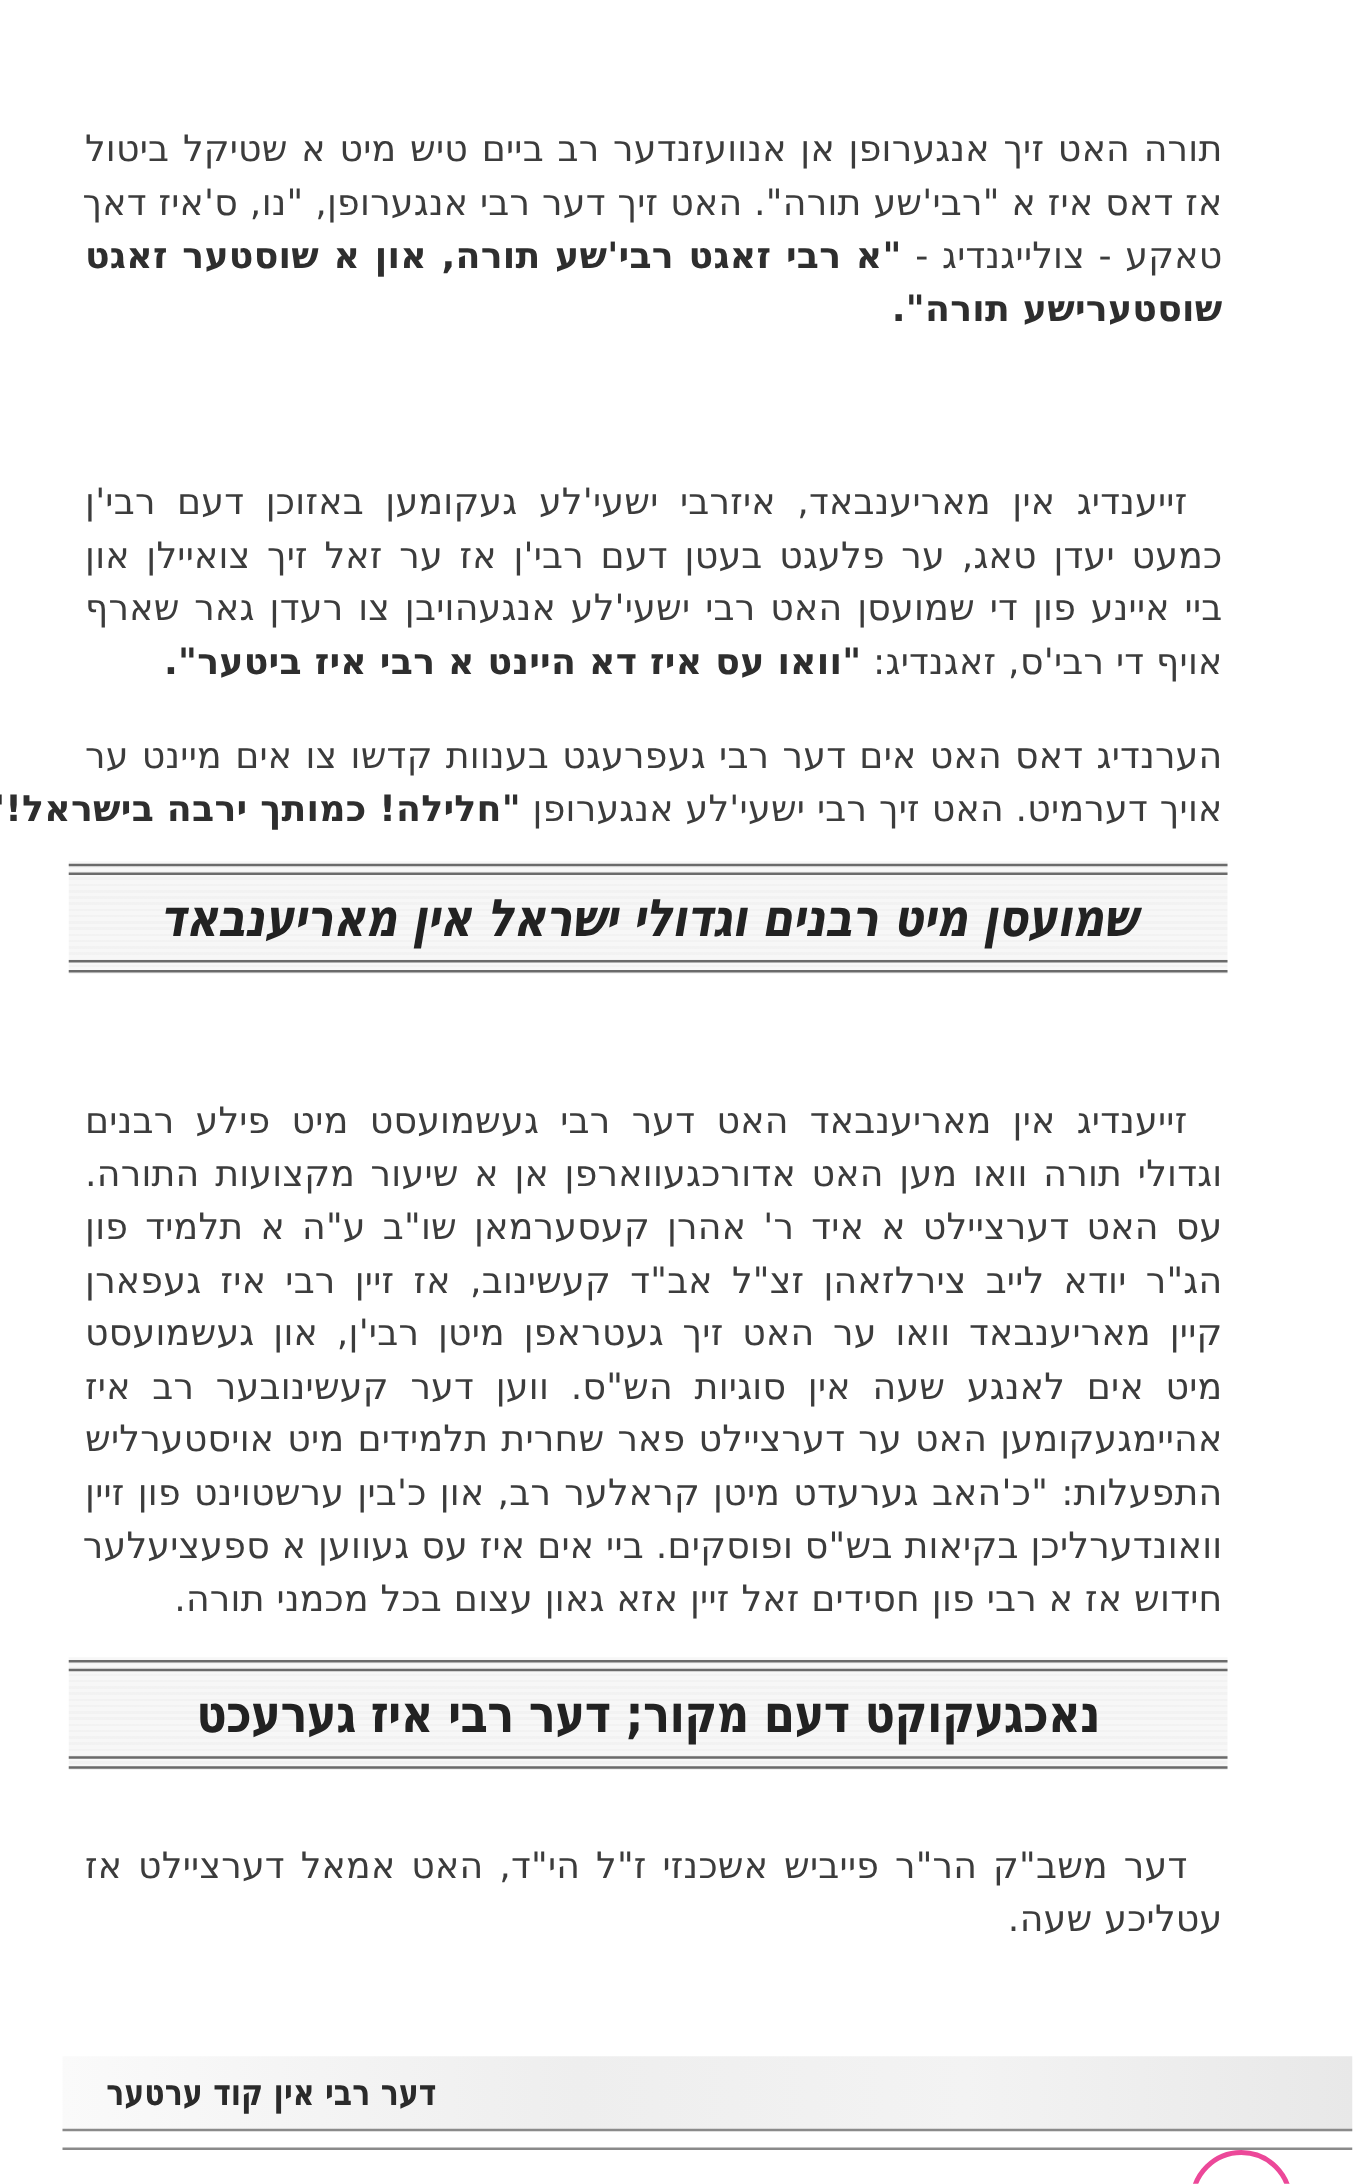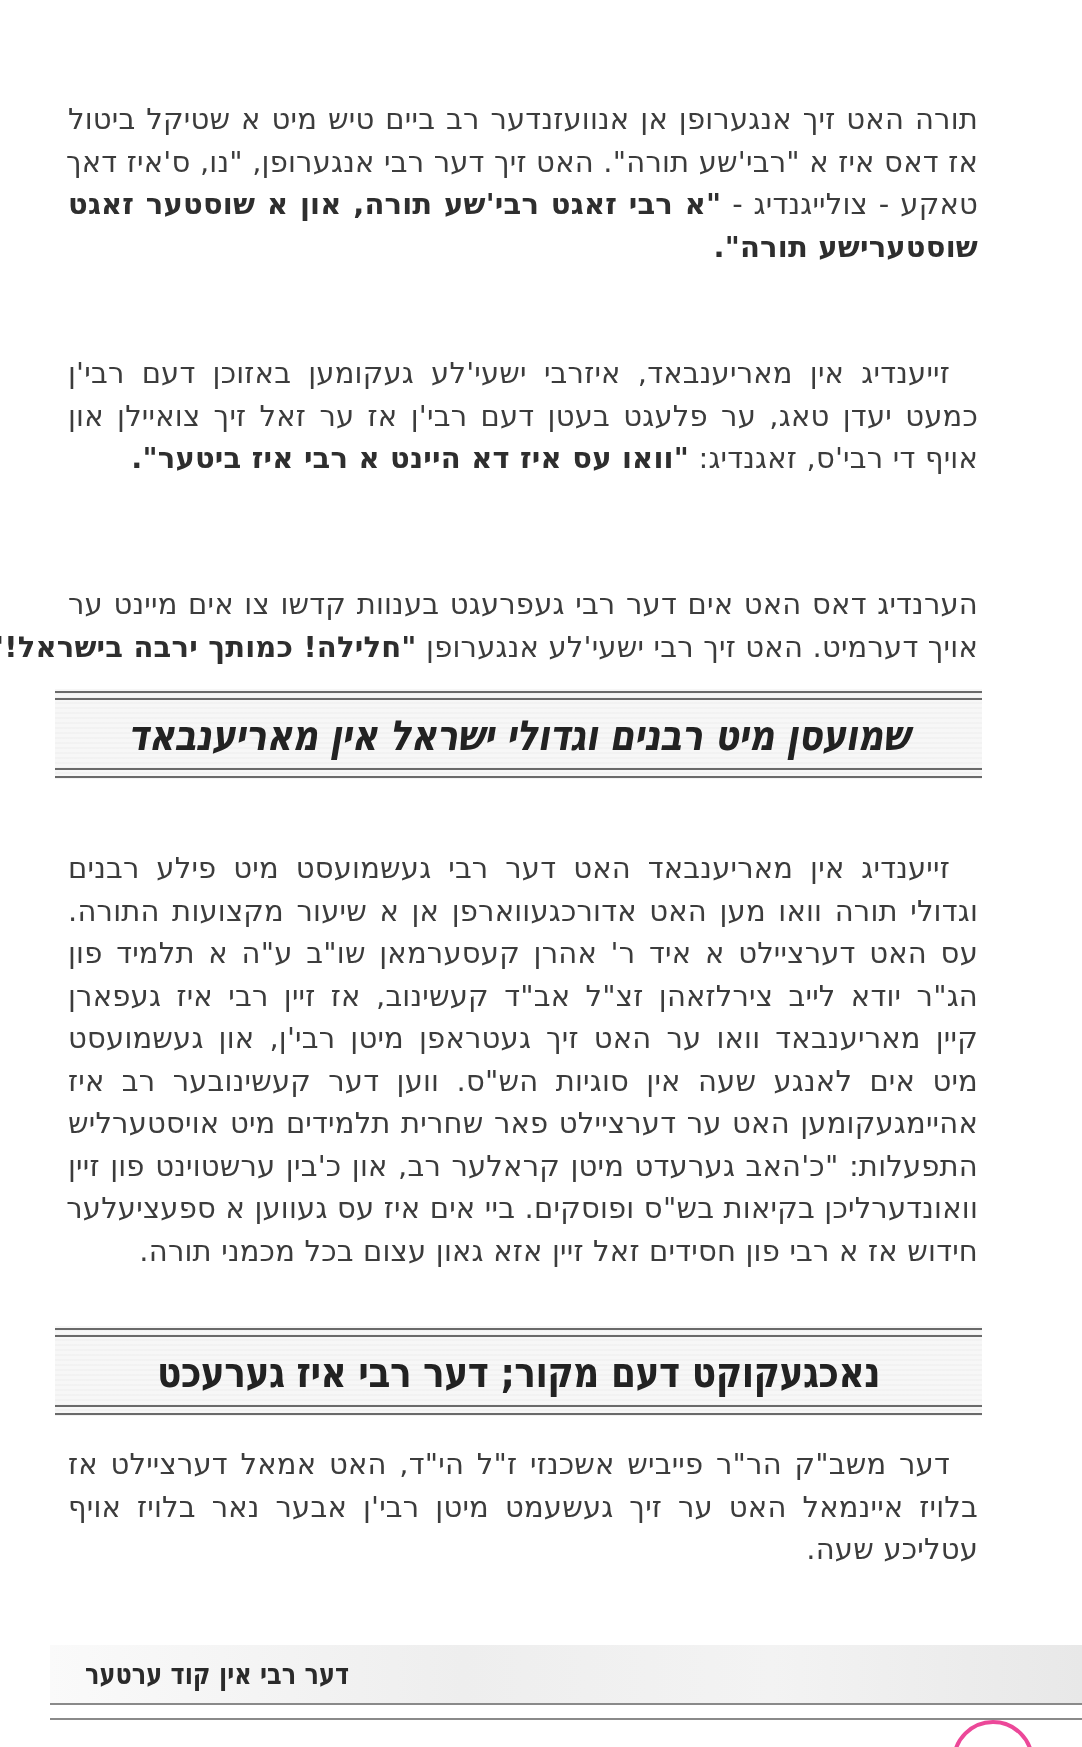--- a/index.html
+++ b/index.html
@@ -8,21 +8,21 @@
       font-family: "Liberation Serif", "DejaVu Serif", serif; color: #3a3a3a;
     }
     .page { position: absolute; left: 0; top: 0; width: 1082px; height: 1747px; }
     .para {
       position: absolute; left: 68px; width: 910px; direction: rtl; text-align: justify;
       text-align-last: right; font-size: 29px; line-height: 42.5px; margin: 0;
       font-family: "DejaVu Sans", "Liberation Sans", sans-serif; letter-spacing: 0.2px; color: #3c3c3c;
     }
     .para .ln { display: block; white-space: nowrap; text-align: justify; text-align-last: justify; }
     .para .ln.last { text-align-last: right; }
-    .para .ln.indent { padding-right: 28px; }
+    .para .ln.indent { padding-right: 28px; margin-top: 28px; }
     .bold { font-weight: bold; color: #2e2e2e; }
     .heading-box {
       position: absolute; left: 55px; width: 927px; background: #f7f7f7;
       background-image: repeating-linear-gradient(0deg, rgba(0,0,0,0.018) 0 2px, transparent 2px 5px);
     }
     .heading-box .rule { position: absolute; left: 0; right: 0; height: 1.5px; background: #6a6a6a; }
     .heading-text {
       position: absolute; left: 0; right: 0; text-align: center; direction: rtl;
       font-family: "DejaVu Sans", "Liberation Sans", sans-serif; font-weight: bold;
       font-size: 36px; color: #222; letter-spacing: -0.5px; transform: scaleY(1.15);
@@ -51,20 +51,21 @@
   <p class="para" style="top:98px;">
     <span class="ln">תורה האט זיך אנגערופן אן אנוועזנדער רב ביים טיש מיט א שטיקל ביטול</span>
     <span class="ln">אז דאס איז א "רבי'שע תורה". האט זיך דער רבי אנגערופן, "נו, ס'איז דאך</span>
     <span class="ln"><span>טאקע - צולייגנדיג - </span><span class="bold">"א רבי זאגט רבי'שע תורה, און א שוסטער זאגט</span></span>
     <span class="ln last"><span class="bold">שוסטערישע תורה".</span></span>
   </p>
 
   <p class="para" style="top:352px;">
     <span class="ln indent">זייענדיג אין מאריענבאד, איזרבי ישעי'לע געקומען באזוכן דעם רבי'ן</span>
     <span class="ln">כמעט יעדן טאג, ער פלעגט בעטן דעם רבי'ן אז ער זאל זיך צואיילן און</span>
+    <span class="ln">ביי איינע פון די שמועסן האט רבי ישעי'לע אנגעהויבן צו רעדן גאר שארף</span>
     <span class="ln last"><span>אויף די רבי'ס, זאגנדיג: </span><span class="bold">"וואו עס איז דא היינט א רבי איז ביטער".</span></span>
   </p>
 
   <p class="para" style="top:583px;">
     <span class="ln">הערנדיג דאס האט אים דער רבי געפרעגט בענוות קדשו צו אים מיינט ער</span>
     <span class="ln last"><span>אויך דערמיט. האט זיך רבי ישעי'לע אנגערופן </span><span class="bold">"חלילה! כמותך ירבה בישראל!".</span></span>
   </p>
 
   <div class="heading-box" style="top:689px; height:90px;font-style:italic;">
     <div class="rule" style="top:2px;"></div>
@@ -90,21 +91,20 @@
   <div class="heading-box" style="top:1326px; height:90px;">
     <div class="rule" style="top:2px;"></div>
     <div class="rule" style="top:9px;"></div>
     <div class="heading-text" style="top:26px;">נאכגעקוקט דעם מקור; דער רבי איז גערעכט</div>
     <div class="rule" style="top:79px;"></div>
     <div class="rule" style="top:87px;"></div>
   </div>
 
   <p class="para" style="top:1443px;">
     <span class="ln indent">דער משב"ק הר"ר פייביש אשכנזי ז"ל הי"ד, האט אמאל דערציילט אז</span>
-    <span class="ln">בלויז איינמאל האט ער זיך געשעמט מיטן רבי'ן אבער נאר בלויז אויף</span>
     <span class="ln last">עטליכע שעה.</span>
   </p>
 
   <div class="footer-band"></div>
   <div class="footer-rule" style="top:1703px;"></div>
   <div class="footer-rule" style="top:1718px;"></div>
   <div class="footer-title">דער רבי אין קוד ערטער</div>
   <div class="page-circle">
     <span class="page-num">22</span>
   </div>

